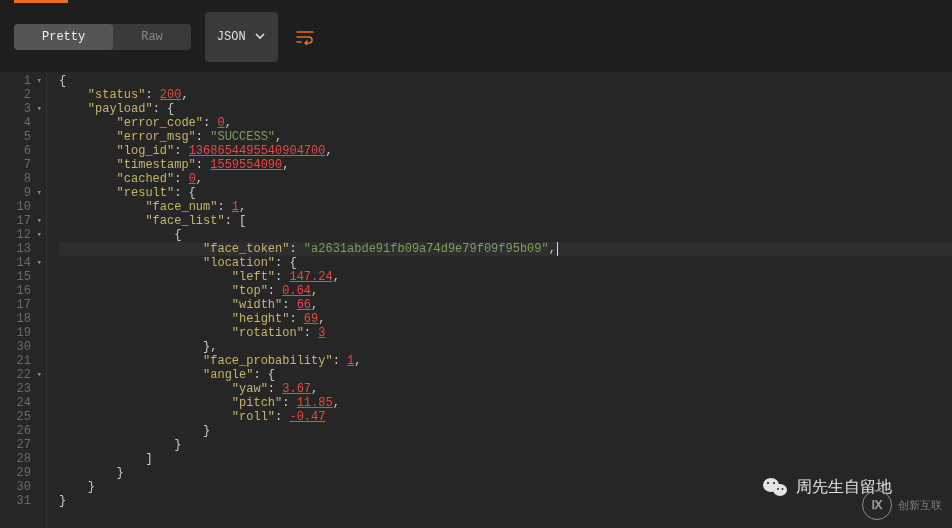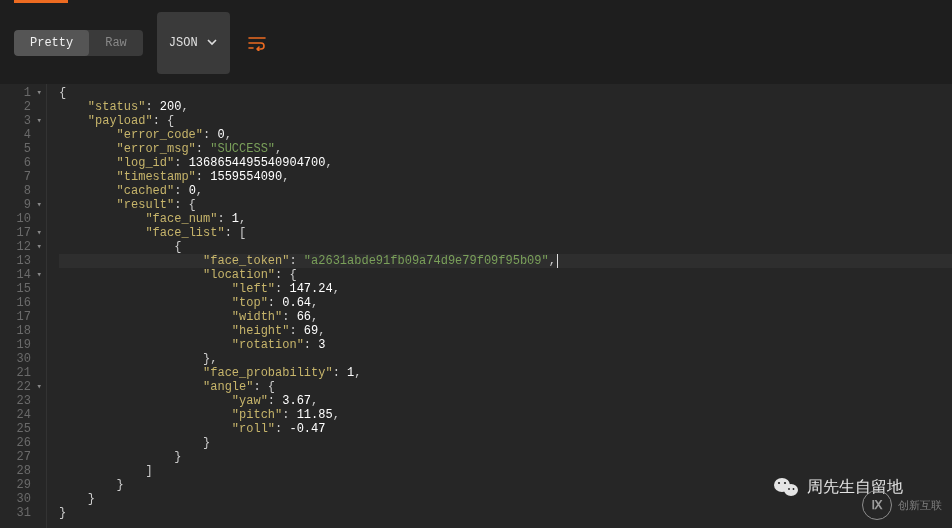--- a/index.html
+++ b/index.html
@@ -28,41 +28,41 @@
     padding: 12px 14px 10px 14px;
     background: #1e1e1e;
   }
   .tab-group {
     display: flex;
     background: #3a3a3a;
     border-radius: 4px;
     overflow: hidden;
   }
   .tab {
-    padding: 6px 16px;
+    padding: 6px 28px;
     color: #888;
     cursor: pointer;
     font-size: 12px;
   }
   .tab.active {
     background: #555;
     color: #f0f0f0;
     border-radius: 4px;
   }
   .dropdown-group {
     display: flex;
     align-items: center;
     margin-left: 14px;
     background: #3a3a3a;
     border-radius: 4px;
   }
   .dropdown {
     display: flex;
     align-items: flex-start;
-    padding: 24px 12px;
+    padding: 18px 12px;
     color: #e0e0e0;
     cursor: pointer;
     gap: 8px;
   }
   .chevron svg { display: block; }
   .wrap-btn {
     margin-left: 12px;
     padding: 4px 6px;
     display: flex;
     align-items: center;
@@ -104,28 +104,28 @@
     padding-left: 12px;
     flex: 1;
     white-space: pre;
     line-height: 14px;
     font-size: 12px;
   }
   .cline { height: 14px; }
   .cline.hl { background: rgba(255,255,255,0.04); }
   .p { color: #ccc; } 
   .k { color: #c7b56b; } 
-  .n { color: #ffffff; } 
+  .n { color: #ef4444; text-decoration: underline; } 
   .s { color: #7aa05a; } 
   .cursor { border-left: 1px solid #ddd; margin-left:1px; }
 
   .wechat-badge {
     position: absolute;
     bottom: 30px;
-    right: 49px;
+    right: 60px;
     display: flex;
     align-items: center;
     gap: 8px;
     color: #efefef;
     font-family: "Microsoft YaHei", sans-serif;
     font-size: 16px;
     opacity: 0.95;
   }
   .wechat-icon {
     width: 26px; height: 22px;

